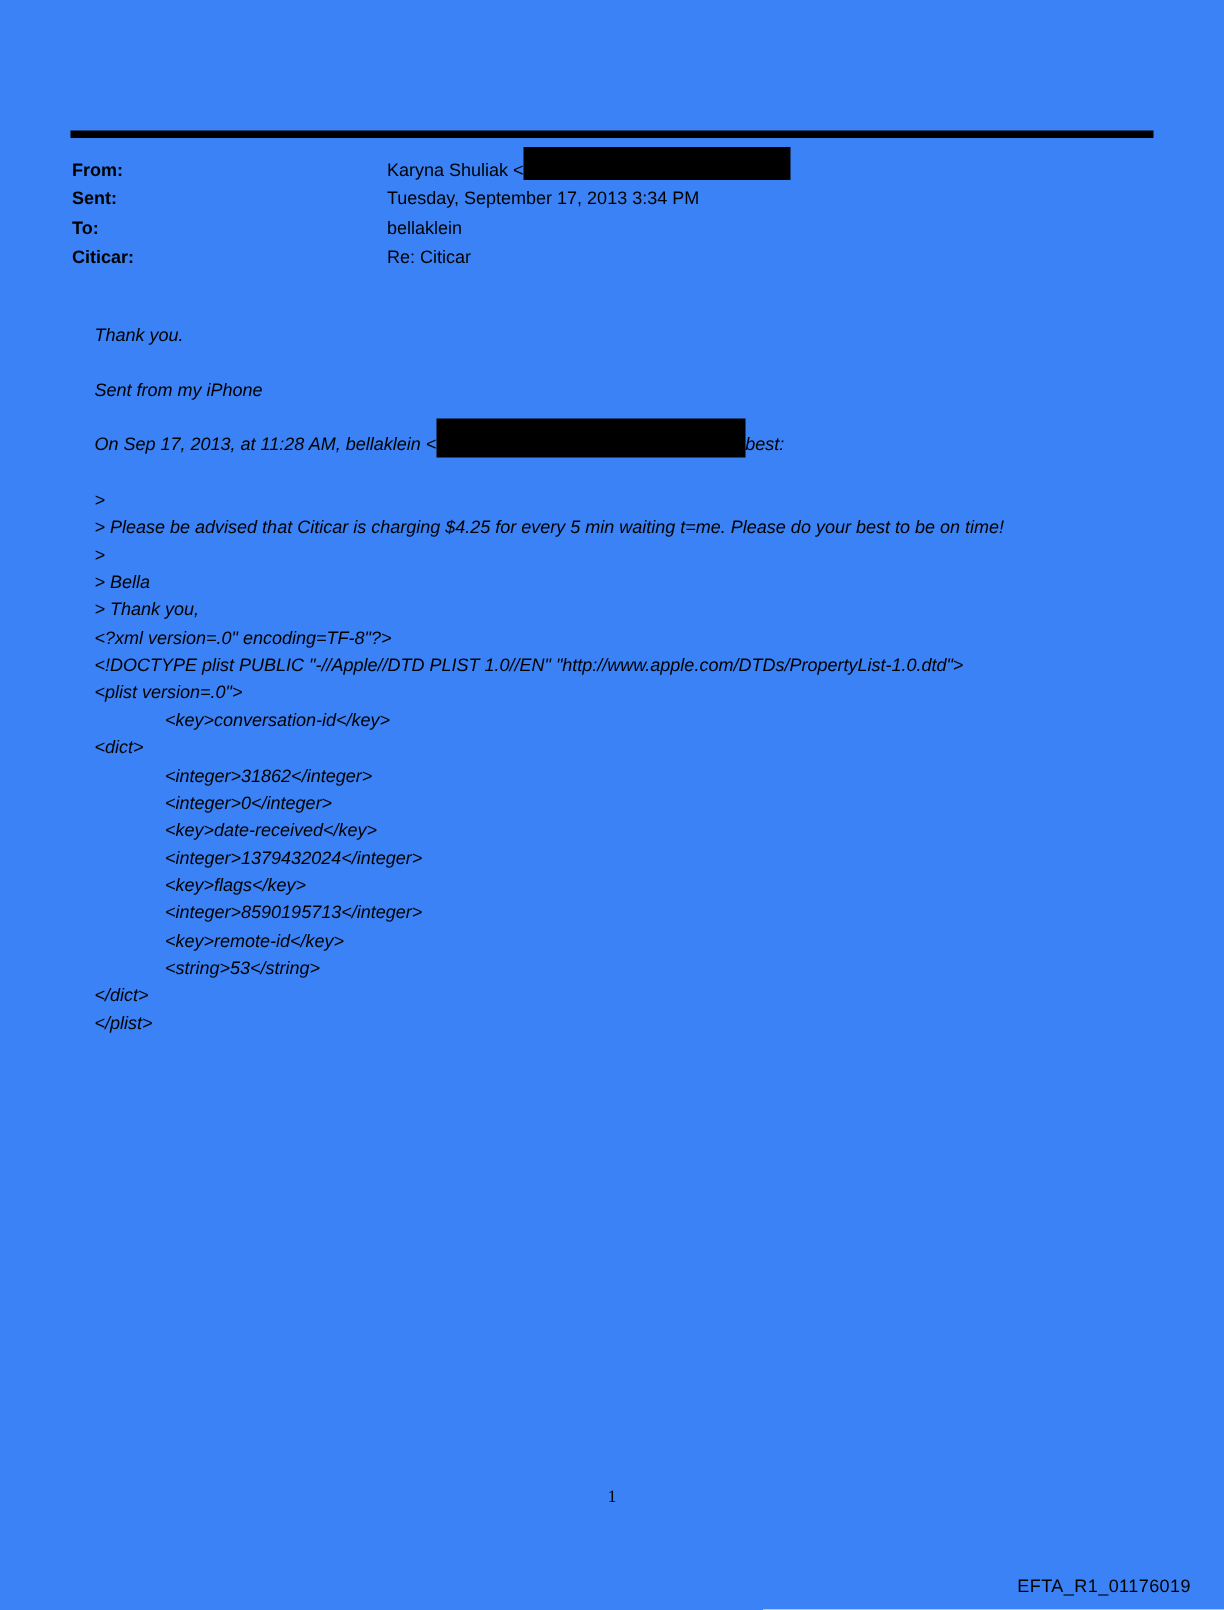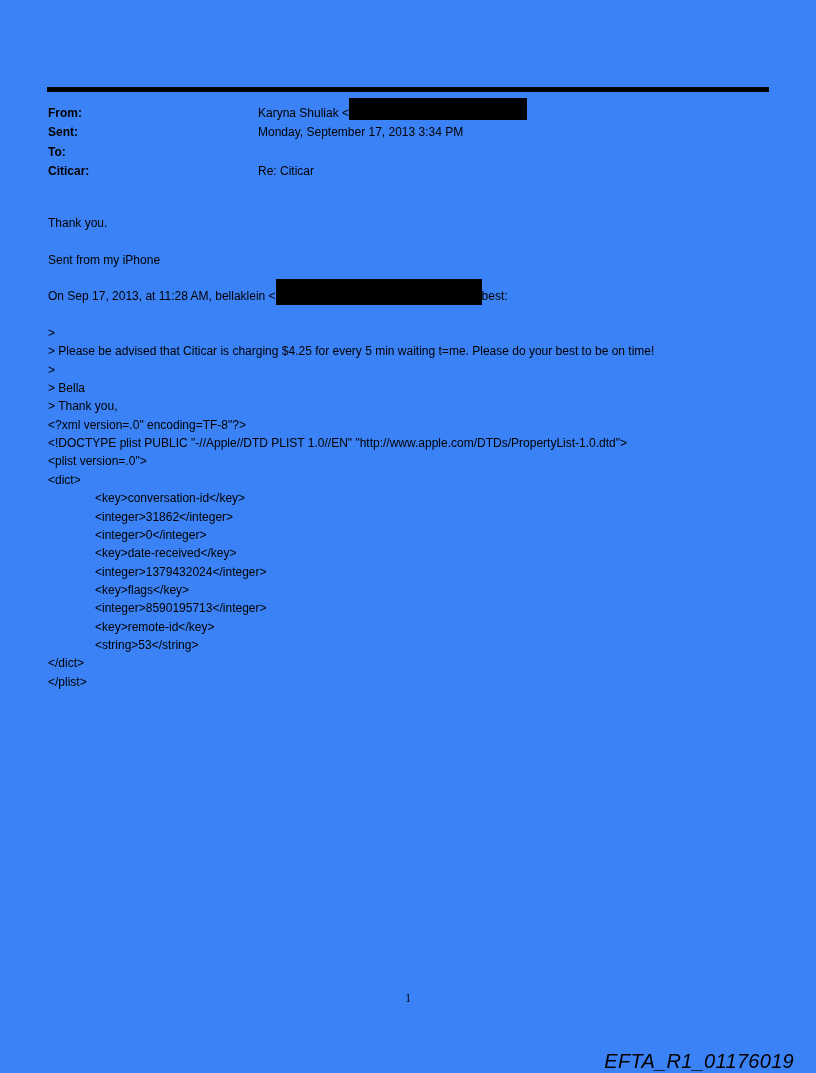--- a/index.html
+++ b/index.html
@@ -55,67 +55,68 @@
     height: 22px;
     background: #000000;
   }
   .rb .redact-box {
     bottom: -5px;
     width: 206px;
     height: 26px;
   }
   .email-body {
     position: absolute;
-    left: 48px;
+    left: 63px;
     top: 214px;
     width: 740px;
     font-size: 12px;
+    font-style: italic;
   }
   .bline {
     height: 18.35px;
     line-height: 18.35px;
     white-space: pre;
   }
   .bline.ind { padding-left: 47px; }
   .pageno {
     position: absolute;
     top: 992px;
     left: 0;
     width: 100%;
     text-align: center;
     font-family: "Liberation Serif", serif;
     font-size: 11.5px;
   }
   .bates {
     position: absolute;
     top: 1050px;
     right: 22px;
-    font-size: 20px;
+    font-size: 12px;
     letter-spacing: 0.3px;
-    font-style: italic;
   }
 </style>
 </head>
 <body>
 
 <div class="page">
 
   <div class="top-rule"></div>
 
   <div class="hdr">
     <div class="hdr-row">
       <span class="hdr-label">From:</span>
       <span class="hdr-value"><span>Karyna Shuliak &lt;</span><span class="redact-anchor"><span class="redact-box"></span></span></span>
     </div>
     <div class="hdr-row">
       <span class="hdr-label">Sent:</span>
-      <span class="hdr-value">Monday, September 17, 2013 3:34 PM</span>
+      <span class="hdr-value">Tuesday, September 17, 2013 3:34 PM</span>
     </div>
     <div class="hdr-row">
       <span class="hdr-label">To:</span>
+      <span class="hdr-value">bellaklein</span>
     </div>
     <div class="hdr-row">
       <span class="hdr-label">Citicar:</span>
       <span class="hdr-value">Re: Citicar</span>
     </div>
   </div>
 
   <div class="email-body">
       <div class="bline">Thank you.</div>
       <div class="bline"></div>
@@ -124,22 +125,22 @@
       <div class="bline"><span>On Sep 17, 2013, at 11:28 AM, bellaklein &lt;</span><span class="redact-anchor rb"><span class="redact-box"></span></span><span>best:</span></div>
       <div class="bline"></div>
       <div class="bline">&gt;</div>
       <div class="bline">&gt; Please be advised that Citicar is charging $4.25 for every 5 min waiting t=me. Please do your best to be on time!</div>
       <div class="bline">&gt;</div>
       <div class="bline">&gt; Bella</div>
       <div class="bline">&gt; Thank you,</div>
       <div class="bline">&lt;?xml version=.0" encoding=TF-8"?&gt;</div>
       <div class="bline">&lt;!DOCTYPE plist PUBLIC "-//Apple//DTD PLIST 1.0//EN" "http://www.apple.com/DTDs/PropertyList-1.0.dtd"&gt;</div>
       <div class="bline">&lt;plist version=.0"&gt;</div>
+      <div class="bline ind">&lt;key&gt;conversation-id&lt;/key&gt;</div>
       <div class="bline">&lt;dict&gt;</div>
-      <div class="bline ind">&lt;key&gt;conversation-id&lt;/key&gt;</div>
       <div class="bline ind">&lt;integer&gt;31862&lt;/integer&gt;</div>
       <div class="bline ind">&lt;integer&gt;0&lt;/integer&gt;</div>
       <div class="bline ind">&lt;key&gt;date-received&lt;/key&gt;</div>
       <div class="bline ind">&lt;integer&gt;1379432024&lt;/integer&gt;</div>
       <div class="bline ind">&lt;key&gt;flags&lt;/key&gt;</div>
       <div class="bline ind">&lt;integer&gt;8590195713&lt;/integer&gt;</div>
       <div class="bline ind">&lt;key&gt;remote-id&lt;/key&gt;</div>
       <div class="bline ind">&lt;string&gt;53&lt;/string&gt;</div>
       <div class="bline">&lt;/dict&gt;</div>
       <div class="bline">&lt;/plist&gt;</div>

